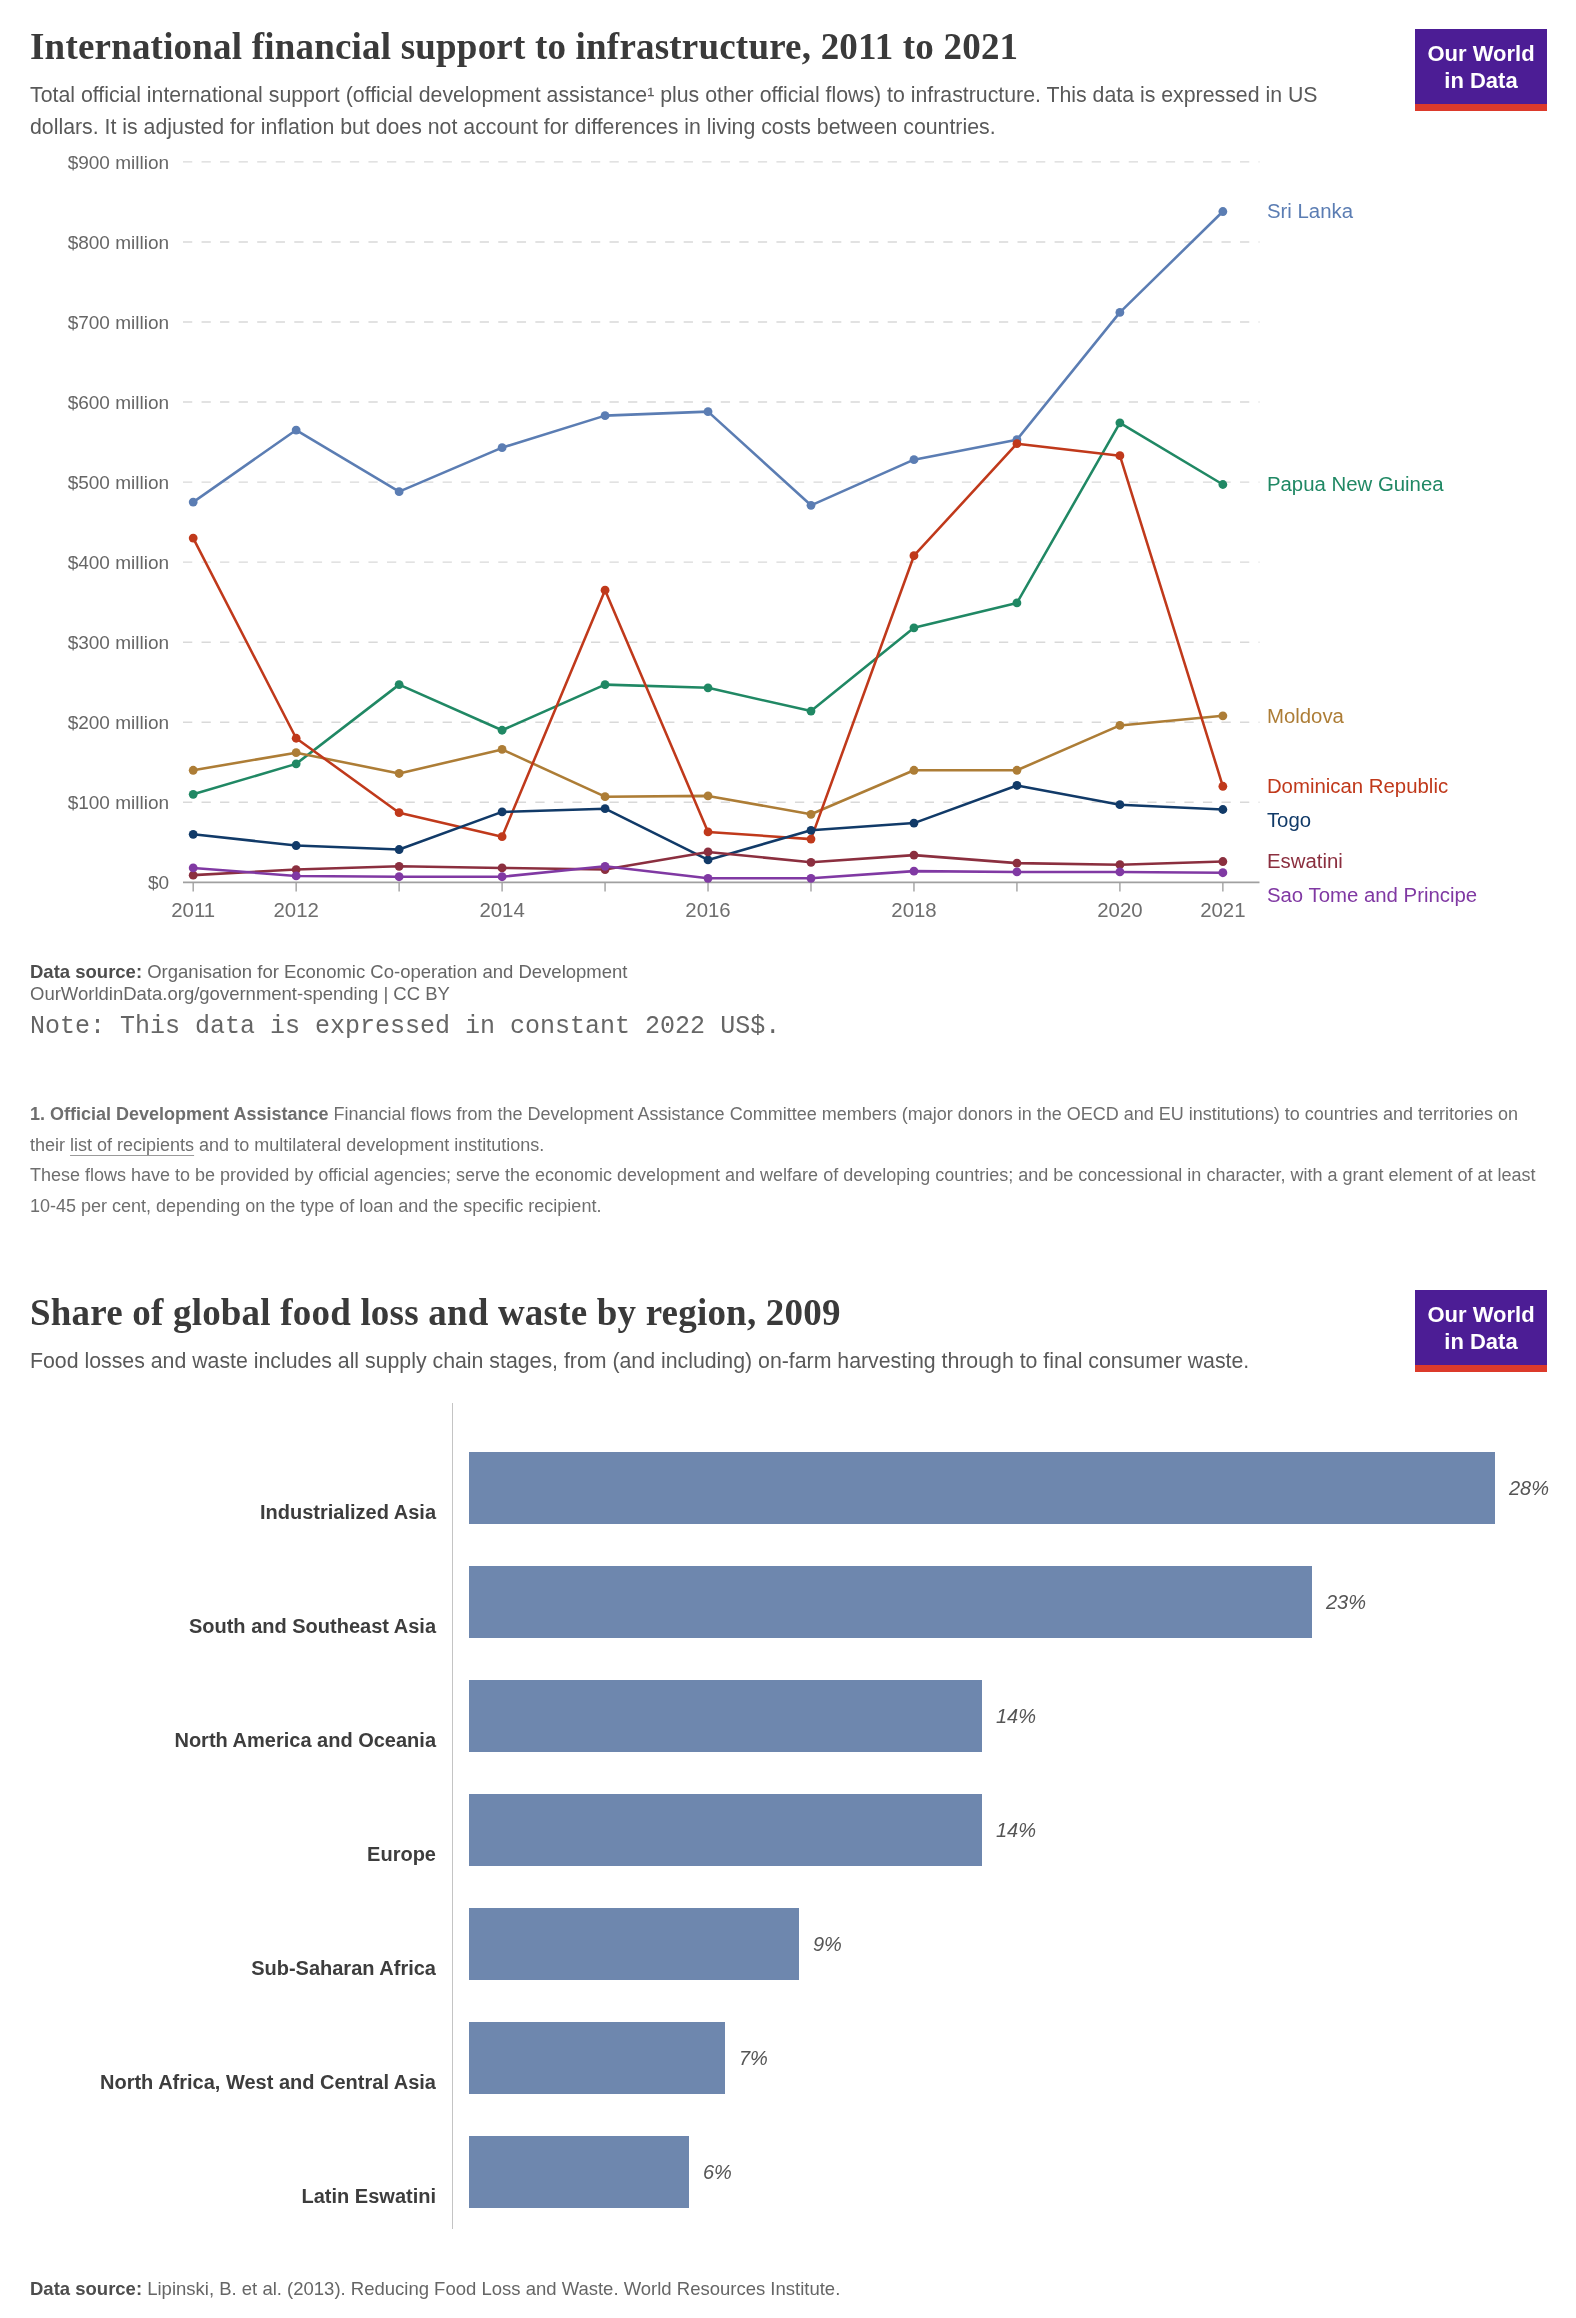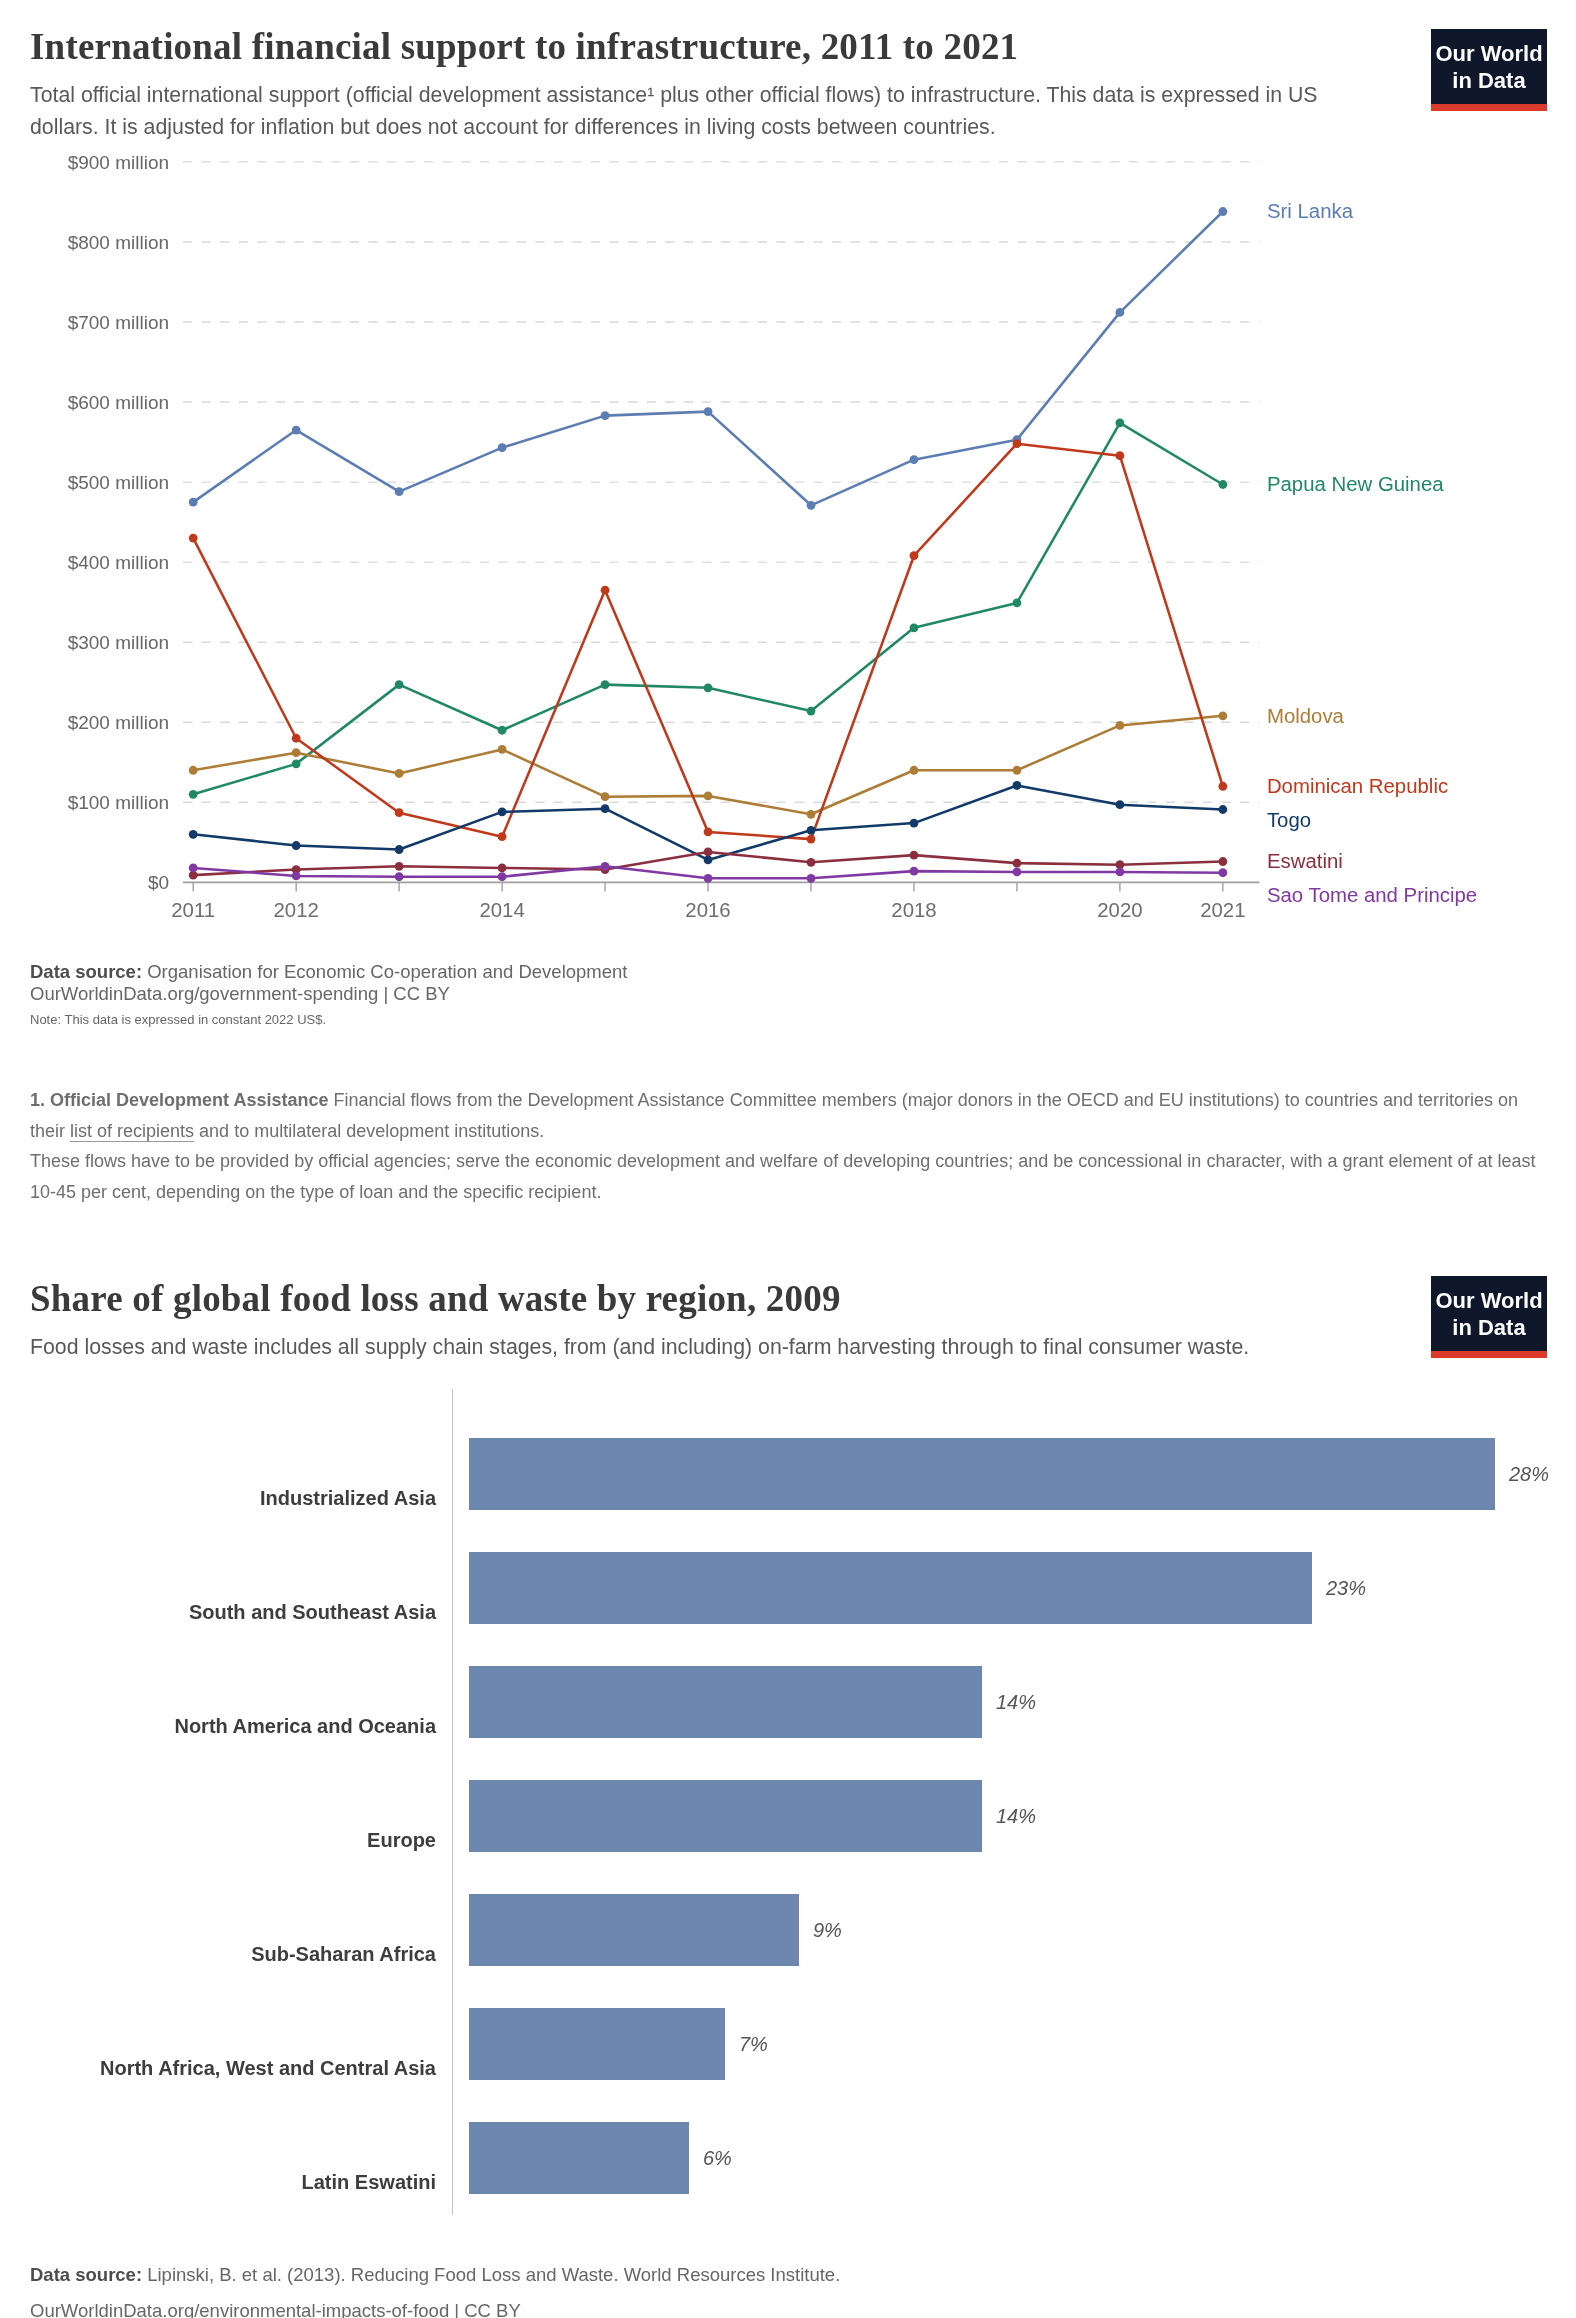--- a/index.html
+++ b/index.html
@@ -1,27 +1,27 @@
 <!DOCTYPE html>
 <html style="font-size:7.4px"><head>
 <meta charset="utf-8">
 <style>
   html,body{margin:0;padding:0;background:#ffffff;}
   body{width:1577px;height:2395px;overflow:hidden;font-family:"Liberation Sans",sans-serif;color:#333;}
   .page{padding:25.5px 30px 0 30px;box-sizing:border-box;}
   .section{position:relative;}
   .chart-title{font-family:"Liberation Serif",serif;font-weight:700;font-size:37px;line-height:1.12;color:#3a3a3a;margin:0;letter-spacing:0.2px;}
   .chart-subtitle{font-size:21.3px;line-height:1.5;color:#595959;margin:13px 0 0 0;max-width:1326px;}
-  .owid-logo{position:absolute;right:0;width:116px;background:#0f172a;border-bottom:7.4px solid #dc3a2b;color:#fff;text-align:center;font-weight:700;font-size:22px;line-height:1.22;padding:12px 0 9.3px 0;}
+  .owid-logo{position:absolute;right:0;width:132px;background:#4c1d95;border-bottom:7.4px solid #dc3a2b;color:#fff;text-align:center;font-weight:700;font-size:22px;line-height:1.22;padding:12px 0 9.3px 0;}
   .logo-1{top:3.7px;}
   .logo-2{top:-1.9px;}
   svg text{font-family:"Liberation Sans",sans-serif;}
   .footer{display:flex;justify-content:space-between;align-items:baseline;font-size:18.5px;margin-top:24px;color:#666;flex-direction:column;}
   .footer .lbl{font-weight:700;color:#4d4d4d;}
-  .note-row{font-size:13px;color:#666;margin-top:7.4px;}
+  .note-row{font-size:25px;color:#666;margin-top:7.4px;font-family:Liberation Mono, monospace;}
   .footnote{margin-top:58px;font-size:18px;line-height:1.7;color:#6e6e6e;max-width:1516px;}
   .footnote p{margin:0;}
   .footnote .lead{font-weight:700;}
   .footnote .link{text-decoration:underline;text-decoration-color:#9a9a9a;text-underline-offset:3.7px;text-decoration-thickness:1.4px;}
   .section-2{margin-top:70px;}
   .bars{position:relative;margin-top:25.5px;padding:7px 0 21px 0;}
   .bars .axis-line{position:absolute;left:422px;top:0;bottom:0;width:1.4px;background:#c4c4c4;}
   .bar-row{display:flex;align-items:flex-end;height:114px;}
   .bar-label{width:406px;text-align:right;padding-right:16px;font-size:20px;font-weight:700;color:#3d3d3d;flex:none;}
   .bar-area{flex:1;display:flex;align-items:center;padding-left:423px;margin-left:-406px;box-sizing:border-box;}

